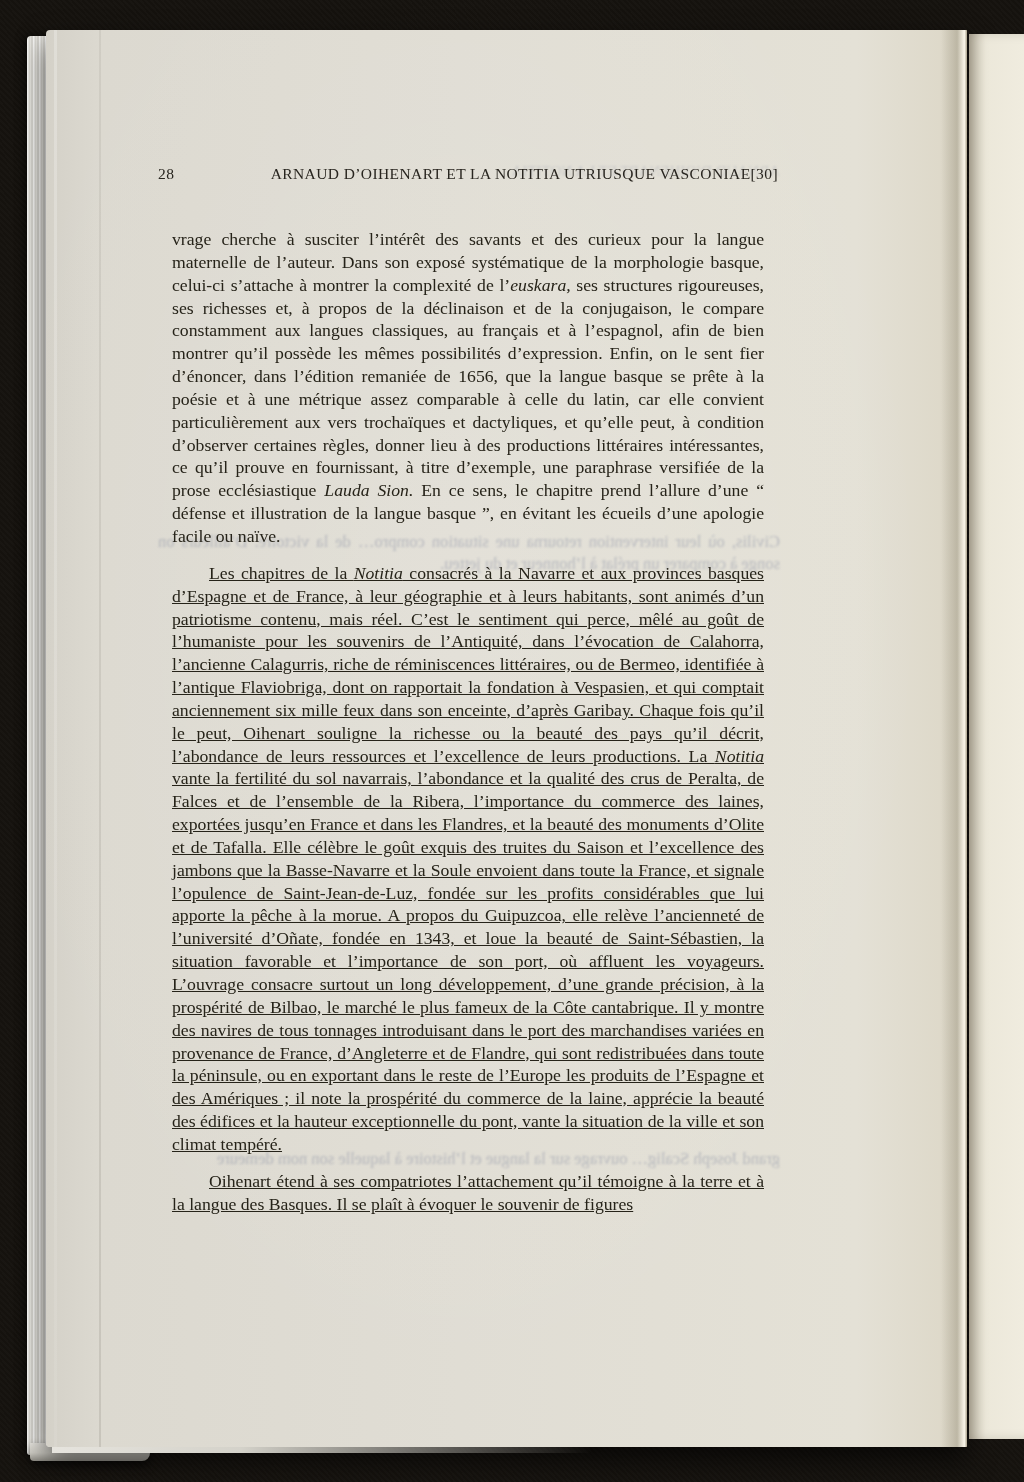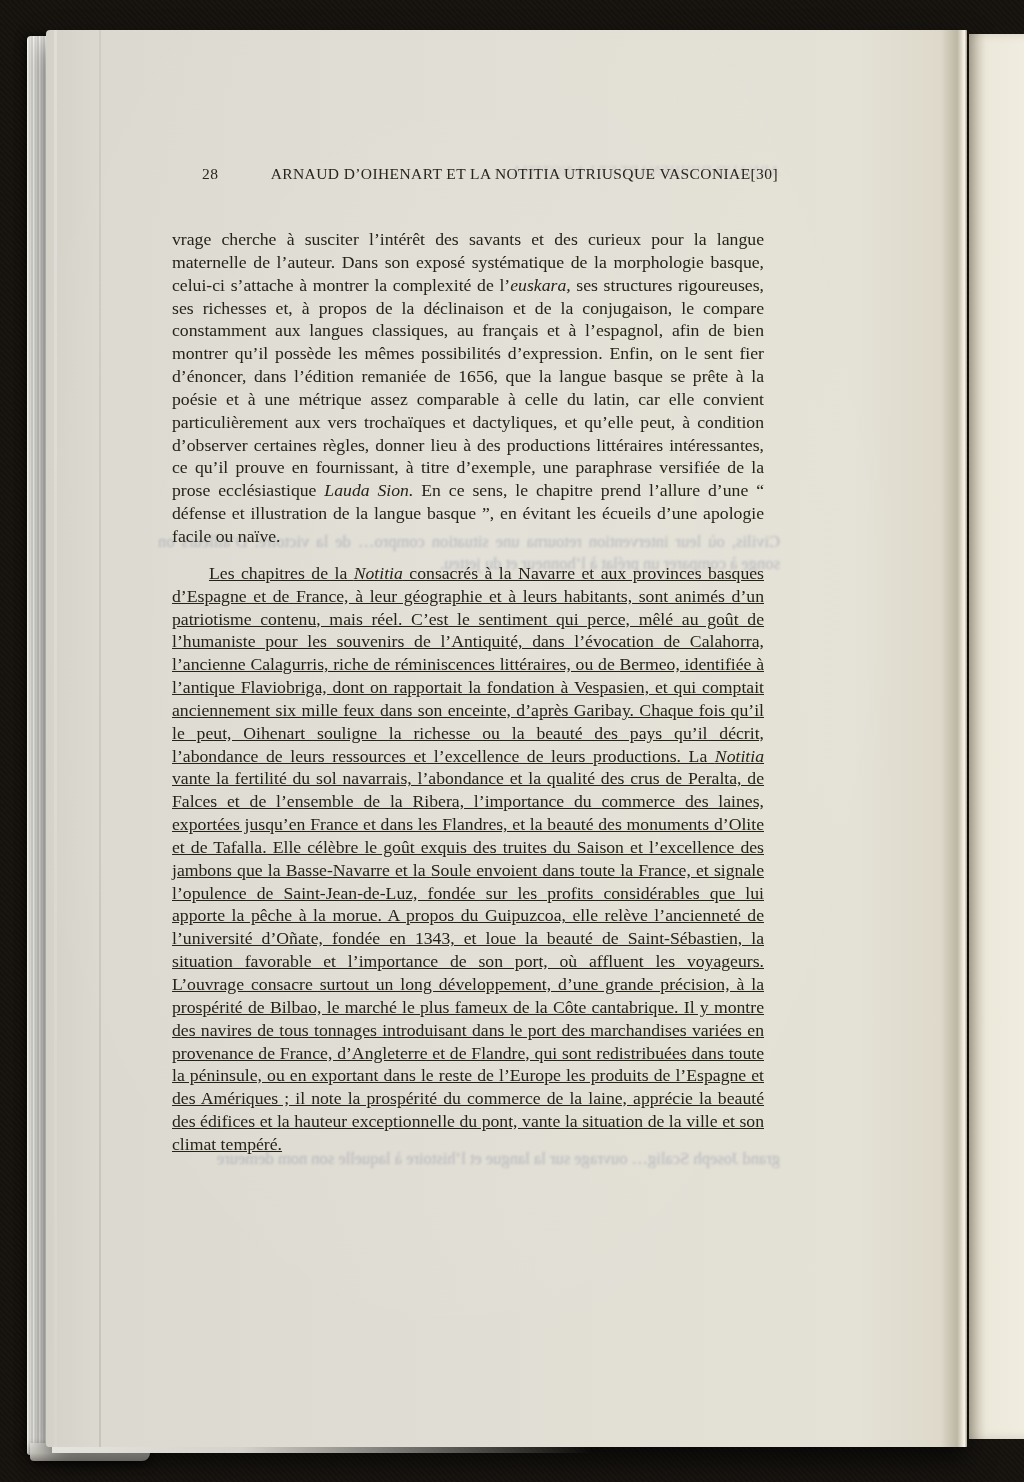--- a/index.html
+++ b/index.html
@@ -72,21 +72,21 @@
     box-shadow: inset 10px 0 14px -6px rgba(70,62,45,0.5);
   }
 
   
   .running-header {
     position: absolute; left: 158px; top: 165px; width: 620px;
     display: flex; align-items: baseline;
     color: #28251f; font-size: 15.5px; letter-spacing: 0.4px;
     white-space: nowrap;
   }
-  .running-header .pagenum { flex: 0 0 auto; margin-left: 44px; }
+  .running-header .pagenum { flex: 0 0 auto; }
   .running-header .title   { flex: 1 1 auto; text-align: right; }
   .running-header .ref     { flex: 0 0 auto; }
 
   .text-col {
     position: absolute; left: 158px; top: 214px; width: 620px;
     color: #262319;
     font-size: 17.7px; line-height: 22.85px;
     text-align: justify;
   }
   .text-col p { margin: 14px; }
@@ -129,13 +129,14 @@
   <span class="title">ARNAUD D’OIHENART ET LA NOTITIA UTRIUSQUE VASCONIAE</span>
   <span class="ref">[30]</span>
 </div>
 
 <div class="ghost ghost-1">Civilis, où leur intervention retourna une situation compro… de la victoire. D’ailleurs on songe à comparer un prélat à l’honneur et du jetteu.</div>
 <div class="ghost ghost-2">grand Joseph Scalig… ouvrage sur la langue et l’histoire à laquelle son nom demeure</div>
 
 <div class="text-col">
     <p><span>vrage cherche à susciter l’intérêt des savants et des curieux pour la langue maternelle de l’auteur. Dans son exposé systématique de la morphologie basque, celui-ci s’attache à montrer la complexité de l’</span><span class="it">euskara,</span><span> ses structures rigoureuses, ses richesses et, à propos de la déclinaison et de la conjugaison, le compare constamment aux langues classiques, au français et à l’espagnol, afin de bien montrer qu’il possède les mêmes possibilités d’expression. Enfin, on le sent fier d’énoncer, dans l’édition remaniée de 1656, que la langue basque se prête à la poésie et à une métrique assez comparable à celle du latin, car elle convient particulièrement aux vers trochaïques et dactyliques, et qu’elle peut, à condition d’observer certaines règles, donner lieu à des productions littéraires intéressantes, ce qu’il prouve en fournissant, à titre d’exemple, une paraphrase versifiée de la prose ecclésiastique </span><span class="it">Lauda Sion.</span><span> En ce sens, le chapitre prend l’allure d’une “ défense et illustration de la langue basque ”, en évitant les écueils d’une apologie facile ou naïve.</span></p>
     <p class="indent"><span>Les chapitres de la </span><span class="it">Notitia</span><span> consacrés à la Navarre et aux provinces basques d’Espagne et de France, à leur géographie et à leurs habitants, sont animés d’un patriotisme contenu, mais réel. C’est le sentiment qui perce, mêlé au goût de l’humaniste pour les souvenirs de l’Antiquité, dans l’évocation de Calahorra, l’ancienne Calagurris, riche de réminiscences littéraires, ou de Bermeo, identifiée à l’antique Flaviobriga, dont on rapportait la fondation à Vespasien, et qui comptait anciennement six mille feux dans son enceinte, d’après Garibay. Chaque fois qu’il le peut, Oihenart souligne la richesse ou la beauté des pays qu’il décrit, l’abondance de leurs ressources et l’excellence de leurs productions. La </span><span class="it">Notitia</span><span> vante la fertilité du sol navarrais, l’abondance et la qualité des crus de Peralta, de Falces et de l’ensemble de la Ribera, l’importance du commerce des laines, exportées jusqu’en France et dans les Flandres, et la beauté des monuments d’Olite et de Tafalla. Elle célèbre le goût exquis des truites du Saison et l’excellence des jambons que la Basse-Navarre et la Soule envoient dans toute la France, et signale l’opulence de Saint-Jean-de-Luz, fondée sur les profits considérables que lui apporte la pêche à la morue. A propos du Guipuzcoa, elle relève l’ancienneté de l’université d’Oñate, fondée en 1343, et loue la beauté de Saint-Sébastien, la situation favorable et l’importance de son port, où affluent les voyageurs. L’ouvrage consacre surtout un long développement, d’une grande précision, à la prospérité de Bilbao, le marché le plus fameux de la Côte cantabrique. Il y montre des navires de tous tonnages introduisant dans le port des marchandises variées en provenance de France, d’Angleterre et de Flandre, qui sont redistribuées dans toute la péninsule, ou en exportant dans le reste de l’Europe les produits de l’Espagne et des Amériques ; il note la prospérité du commerce de la laine, apprécie la beauté des édifices et la hauteur exceptionnelle du pont, vante la situation de la ville et son climat tempéré.</span></p>
+    <p class="indent"><span>Oihenart étend à ses compatriotes l’attachement qu’il témoigne à la terre et à la langue des Basques. Il se plaît à évoquer le souvenir de figures</span></p>
   </div>
 
 </body></html>

